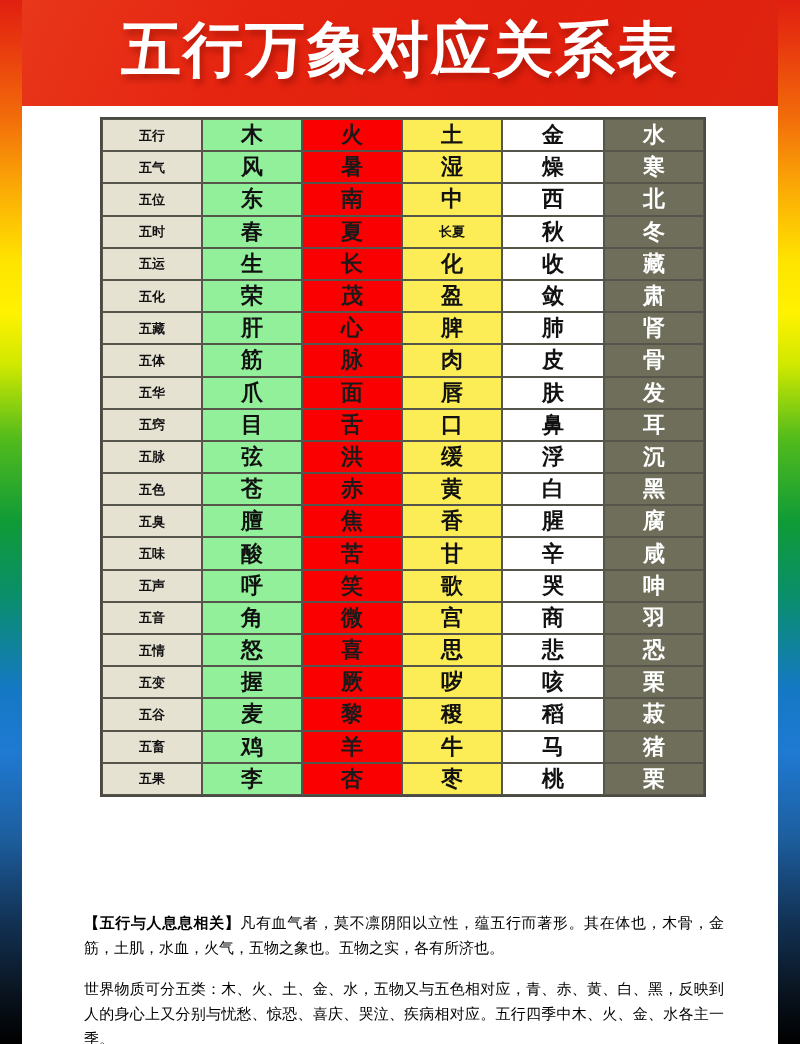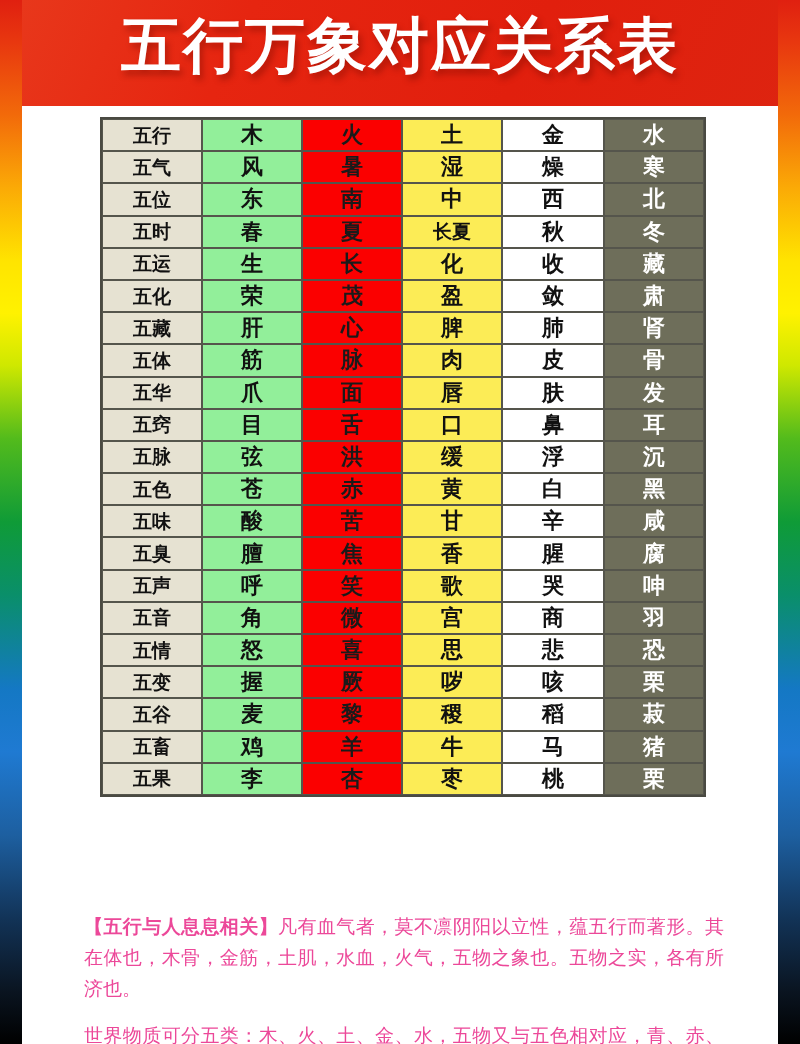--- a/index.html
+++ b/index.html
@@ -53,21 +53,21 @@
   #title {
     position:absolute; left:0; top:14px; width:800px;
     text-align:center;
     color:#ffffff;
     font-size:60px;
     font-weight:bold;
     letter-spacing:2px;
     line-height:72px;
     white-space:nowrap;
     text-shadow:3px 5px 6px rgba(120,10,0,0.45);
-    font-family:Liberation Mono, monospace;
+    font-family:Liberation Serif, serif;
   }
 
   
   #panel {
     position:absolute; left:22px; top:106px;
     width:756px; height:938px;
     background:#ffffff;
     z-index:3;
   }
 
@@ -92,33 +92,33 @@
     white-space:nowrap;
     letter-spacing:0px;
     font-family:"DejaVu Sans","Liberation Sans",sans-serif;
   }
   #wuxing-table td.c0 { width:100px; background:#e6e2d2; color:#111111; }
   #wuxing-table td.c1 { width:100px; background:#92ef9a; color:#111111; }
   #wuxing-table td.c2 { width:100px; background:#fb0000; color:#1a1a1a; }
   #wuxing-table td.c3 { width:100px; background:#fcec56; color:#111111; }
   #wuxing-table td.c4 { width:102px; background:#ffffff; color:#111111; }
   #wuxing-table td.c5 { width:100px; background:#6e6e5a; color:#ffffff; }
-  #wuxing-table td.narrow { font-size:19px; }
+  #wuxing-table td.narrow { font-size:13px; }
 
   
   #footer {
     position:absolute;
     left:62px; top:805px;
     width:640px;
   }
   #footer p {
     font-family:"DejaVu Serif","Liberation Serif",serif;
-    font-size:19px;
-    line-height:31px;
-    color:#ec4899;
+    font-size:15px;
+    line-height:25px;
+    color:#000000;
     text-align:justify;
     letter-spacing:0px;
   }
   #footer p.p2 { margin-top:16px; }
   #footer .lead { font-weight:bold; }
 </style>
 </head>
 <body>
 
 <div id="page">
@@ -223,36 +223,36 @@
           </tr>
           <tr>
             <td class="c0 narrow">五色</td>
             <td class="c1">苍</td>
             <td class="c2">赤</td>
             <td class="c3">黄</td>
             <td class="c4">白</td>
             <td class="c5">黑</td>
           </tr>
           <tr>
+            <td class="c0 narrow">五臭</td>
+            <td class="c1">膻</td>
+            <td class="c2">焦</td>
+            <td class="c3">香</td>
+            <td class="c4">腥</td>
+            <td class="c5">腐</td>
+          </tr>
+          <tr>
             <td class="c0 narrow">五味</td>
             <td class="c1">酸</td>
             <td class="c2">苦</td>
             <td class="c3">甘</td>
             <td class="c4">辛</td>
             <td class="c5">咸</td>
           </tr>
           <tr>
-            <td class="c0 narrow">五臭</td>
-            <td class="c1">膻</td>
-            <td class="c2">焦</td>
-            <td class="c3">香</td>
-            <td class="c4">腥</td>
-            <td class="c5">腐</td>
-          </tr>
-          <tr>
             <td class="c0 narrow">五声</td>
             <td class="c1">呼</td>
             <td class="c2">笑</td>
             <td class="c3">歌</td>
             <td class="c4">哭</td>
             <td class="c5">呻</td>
           </tr>
           <tr>
             <td class="c0 narrow">五音</td>
             <td class="c1">角</td>

